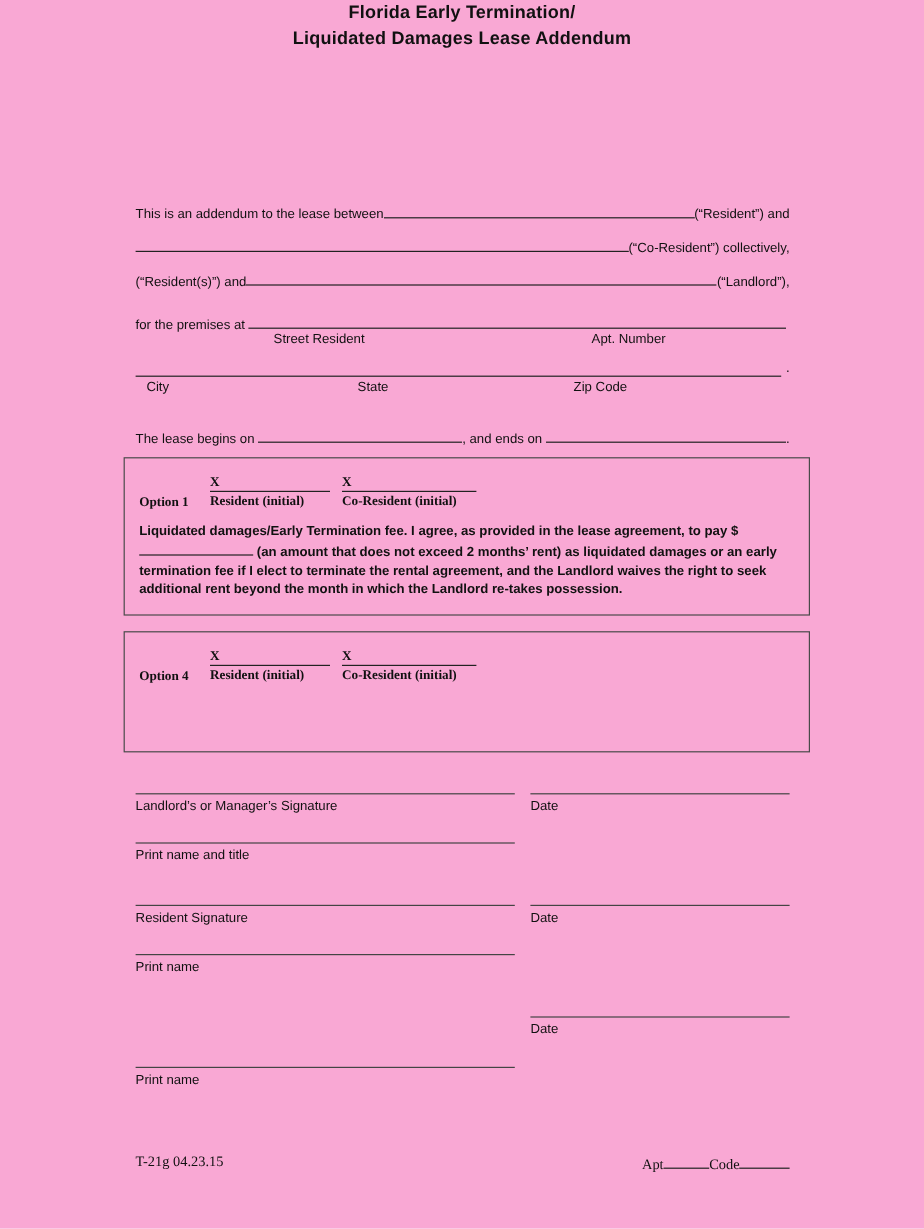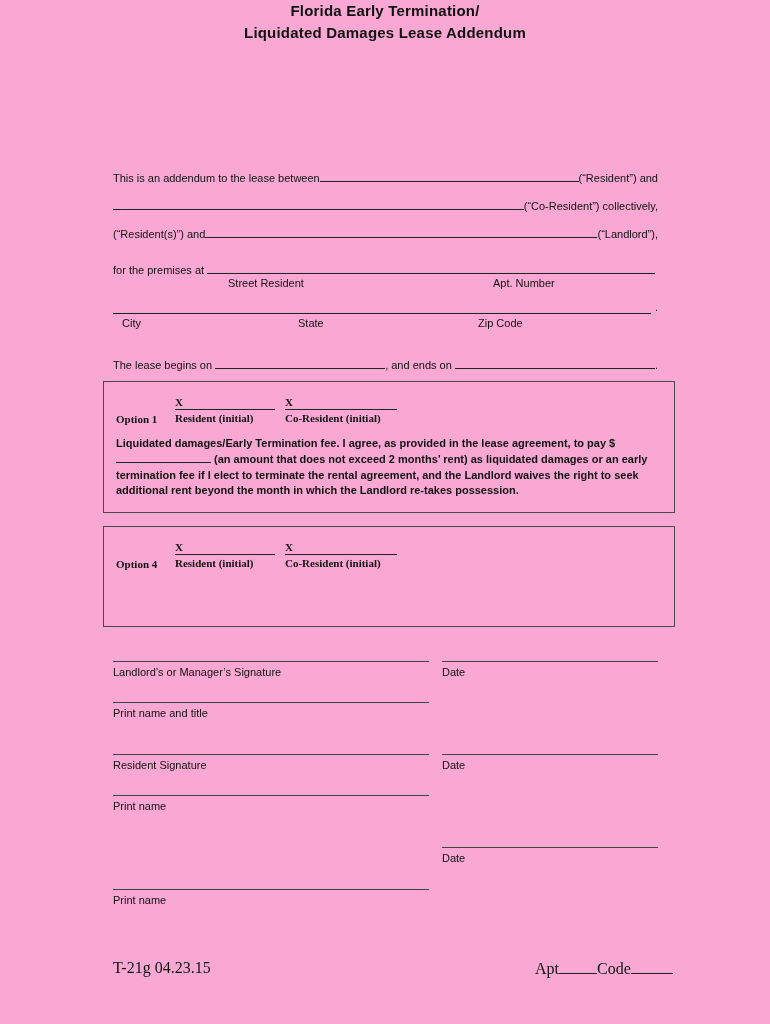--- a/index.html
+++ b/index.html
@@ -52,21 +52,21 @@
   .opt-body{margin-top:11px;line-height:15.4px;}
   .opt-body.bold{font-weight:bold;}
   .opt-body .blank{height:11px;vertical-align:baseline;flex:none;}
   .sig-row{border-top:1px solid #444;}
   .sig-left{left:113px;width:316px;}
   .sig-right{left:442px;width:216px;}
   .sig-cap{margin-top:4px;line-height:13px;}
   .sig-note{font-weight:bold;line-height:14px;margin-top:1px;}
   .footer{
     font-family:"Liberation Serif", serif;
-    font-size:16px;line-height:14px;
+    font-size:12px;line-height:14px;
     display:flex;align-items:baseline;
   }
   .footer .blank{height:12px;flex:none;}
 </style>
 </head>
 <body>
 
 <div class="page">
 
   <div class="abs title">

